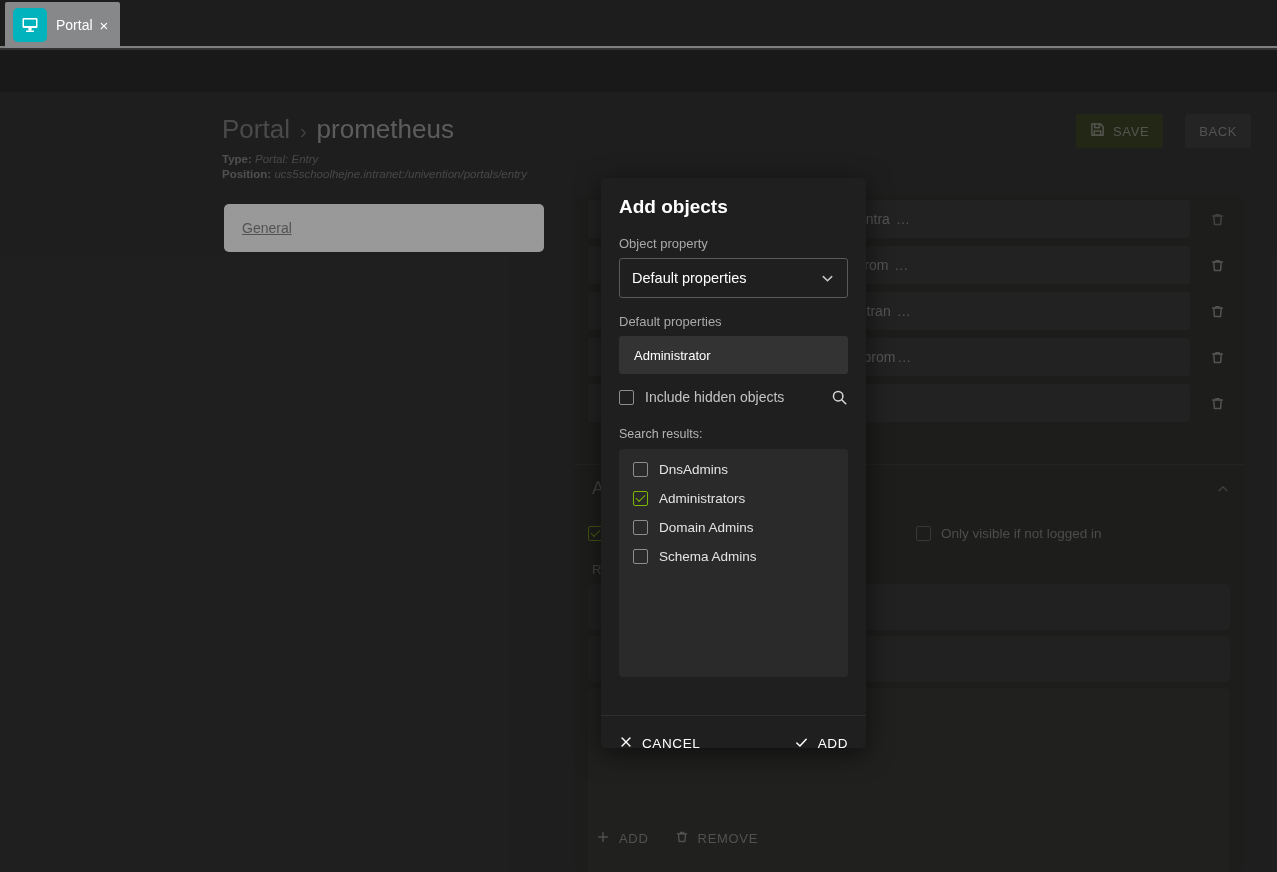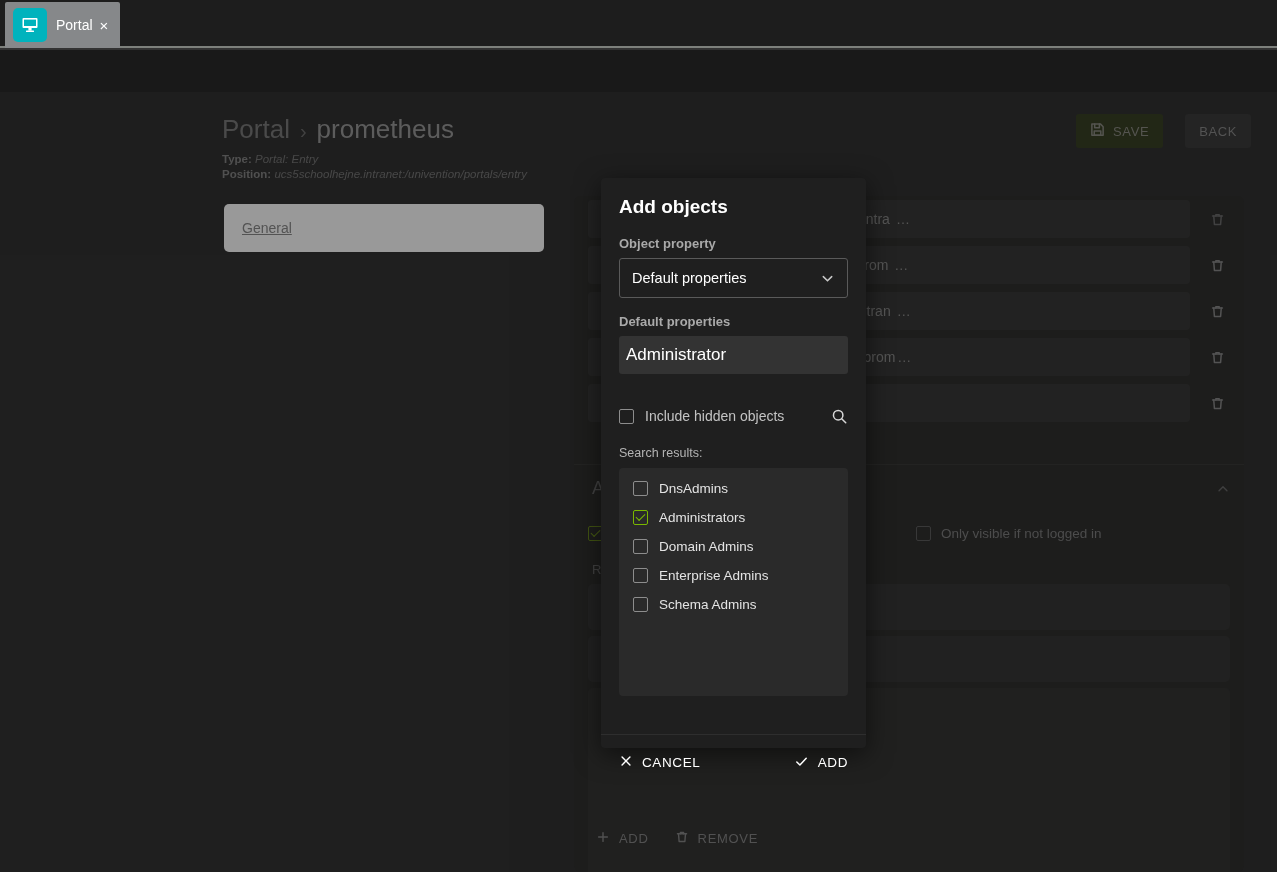--- a/index.html
+++ b/index.html
@@ -167,32 +167,32 @@
     background: rgba(0,0,0,0.40);
   }
   .modal {
     position: absolute; left: 601px; top: 178px; width: 265px; height: 570px;
     background: #1f1f1f; border-radius: 4px;
     box-shadow: 0 6px 26px rgba(0,0,0,.55);
     display: flex; flex-direction: column; gap: 38px;
   }
   .modal-body { padding: 18px 18px 0 18px; flex: 1 1 auto; }
   .modal-title { font-size: 19px; color: #ffffff; font-weight: bold; margin-bottom: 18px; }
-  .field-label { font-size: 13px; color: #a9a9a9; margin-bottom: 7px; font-weight: bold; }
+  .field-label { font-size: 13px; color: #a9a9a9; margin-bottom: 7px; }
   .select {
     height: 40px; border: 1px solid #5a5a5a; border-radius: 3px; background: #1f1f1f;
     display: flex; align-items: center; justify-content: space-between;
     padding: 0 12px; color: #ffffff; font-size: 14.5px; cursor: pointer;
     margin-bottom: 16px;
   }
   .select .chev { color: #c9c9c9; }
   .textinput {
     height: 38px; background: #333333; border-radius: 3px; border: none;
-    padding: 0 7px; color: #ffffff; font-size: 17px; width: 100%;
-    font-family: inherit; margin-bottom: 30px;
+    padding: 0 15px; color: #ffffff; font-size: 13px; width: 100%;
+    font-family: inherit; margin-bottom: 11px;
   }
   .hidden-row {
     display: flex; align-items: center; height: 24px; margin-bottom: 18px;
   }
   .m-chk {
     width: 15px; height: 15px; border: 1.6px solid #8d8d8d; border-radius: 2px;
     flex: 0 0 15px; display: flex; align-items: center; justify-content: center;
     cursor: pointer; background: transparent;
   }
   .m-chk.checked { border-color: #7ab800; }
@@ -484,24 +484,20 @@
           <span class="m-chk"></span>
           <span class="result-label">DnsAdmins</span>
         </div>
         <div class="result-item">
           <span class="m-chk checked"></span>
           <span class="result-label">Administrators</span>
         </div>
         <div class="result-item">
           <span class="m-chk"></span>
           <span class="result-label">Domain Admins</span>
-        </div>
-        <div class="result-item">
-          <span class="m-chk"></span>
-          <span class="result-label">Enterprise Admins</span>
         </div>
         <div class="result-item">
           <span class="m-chk"></span>
           <span class="result-label">Schema Admins</span>
         </div>
       </div>
     </div>
 
   </div>
 

